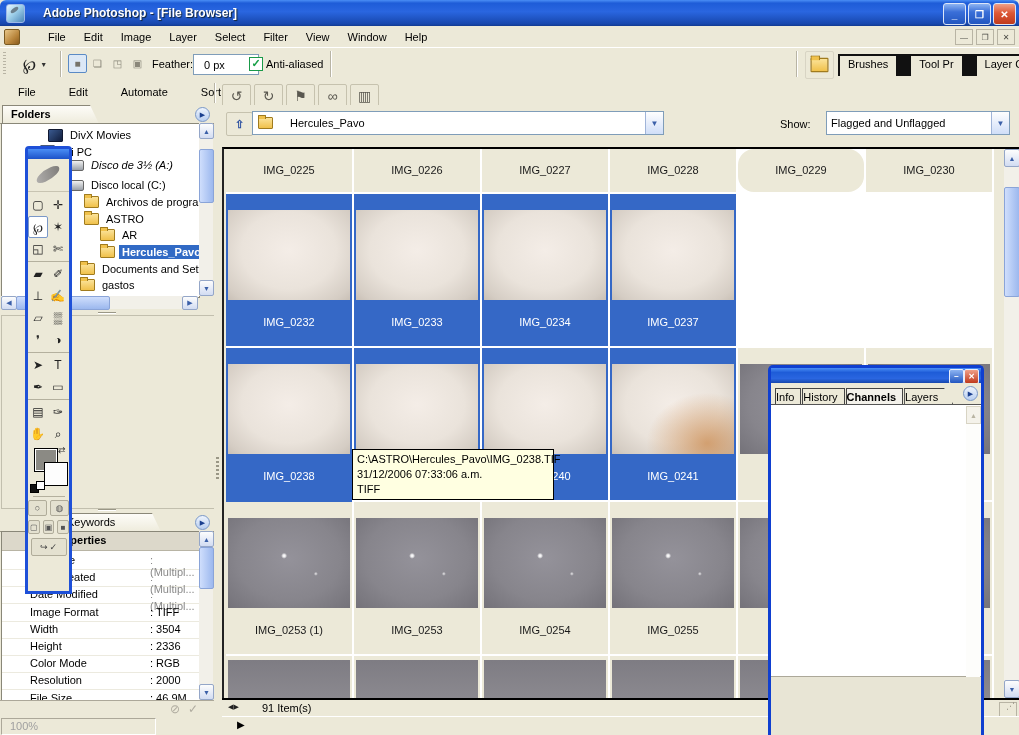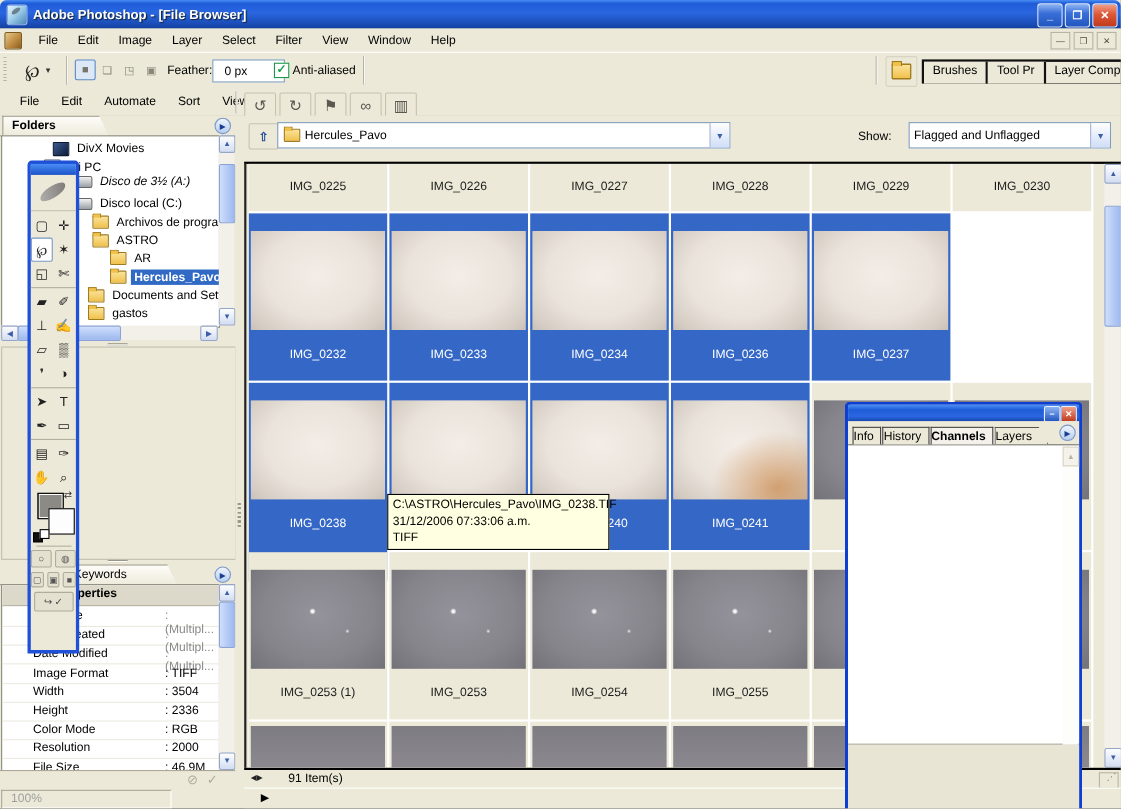--- a/index.html
+++ b/index.html
@@ -1,18 +1,18 @@
 <!DOCTYPE html>
 <html><head>
 <meta charset="utf-8">
 <style>
   html,body{margin:0;padding:0;background:#555;}
   #app{position:relative;width:1019px;height:735px;background:#ece9d8;overflow:hidden;
        font-family:"Liberation Sans",sans-serif;font-size:11px;color:#000;}
-  .abs{position:absolute;}
+  .abs{position:absolute;gap:13px;}
   
   .titlebar{left:0;top:0;width:1019px;height:26px;
     background:linear-gradient(180deg,#4a8ef5 0%,#1e5cd8 12%,#2a66e0 45%,#1747ad 92%,#123a90 100%);
     border-radius:6px 6px 0 0;display:flex;align-items:center;}
   .ps-logo{width:17px;height:17px;margin:0 5px 0 6px;border-radius:3px;border:1px solid #9db8e8;
     background:linear-gradient(135deg,#eaf6fd 0%,#9fd0ea 45%,#4c86b8 100%);position:relative;}
   .ps-logo::after{content:"";position:absolute;left:3px;top:3px;width:9px;height:4px;background:#6b7f8d;
     border-radius:60% 40% 60% 40%;transform:rotate(-30deg);}
   .title-text{color:#fff;font-weight:bold;font-size:12px;text-shadow:1px 1px 1px #123;}
   .winbtn{width:21px;height:20px;border-radius:3px;border:1px solid #dce6f8;color:#fff;font-size:10px;
@@ -421,43 +421,39 @@
         </div>
         <div class="gcell" style="height: 43px;">
           <div class="glabel">IMG_0226</div>
         </div>
         <div class="gcell" style="height: 43px;">
           <div class="glabel">IMG_0227</div>
         </div>
         <div class="gcell" style="height: 43px;">
           <div class="glabel">IMG_0228</div>
         </div>
-        <div class="gcell" style="height: 43px;">
+        <div class="gcell" style="height: 43px; border-radius: 16px;">
           <div class="glabel">IMG_0229</div>
         </div>
         <div class="gcell" style="height: 43px;">
           <div class="glabel">IMG_0230</div>
         </div>
       </div>
       <div class="grow" style="height: 152px;">
         <div class="gcell sel" style="height: 152px;">
           <div class="thumb th-light"></div>
           <div class="glabel">IMG_0232</div>
         </div>
         <div class="gcell sel" style="height: 152px;">
           <div class="thumb th-light"></div>
           <div class="glabel">IMG_0233</div>
         </div>
         <div class="gcell sel" style="height: 152px;">
           <div class="thumb th-light"></div>
           <div class="glabel">IMG_0234</div>
-        </div>
-        <div class="gcell sel" style="height: 152px;">
-          <div class="thumb th-light"></div>
-          <div class="glabel">IMG_0236</div>
         </div>
         <div class="gcell sel" style="height: 152px;">
           <div class="thumb th-light"></div>
           <div class="glabel">IMG_0237</div>
         </div>
       </div>
       <div class="grow" style="height: 152px;">
         <div class="gcell sel" style="height: 180px;">
           <div class="thumb th-light"></div>
           <div class="glabel">IMG_0238</div>

